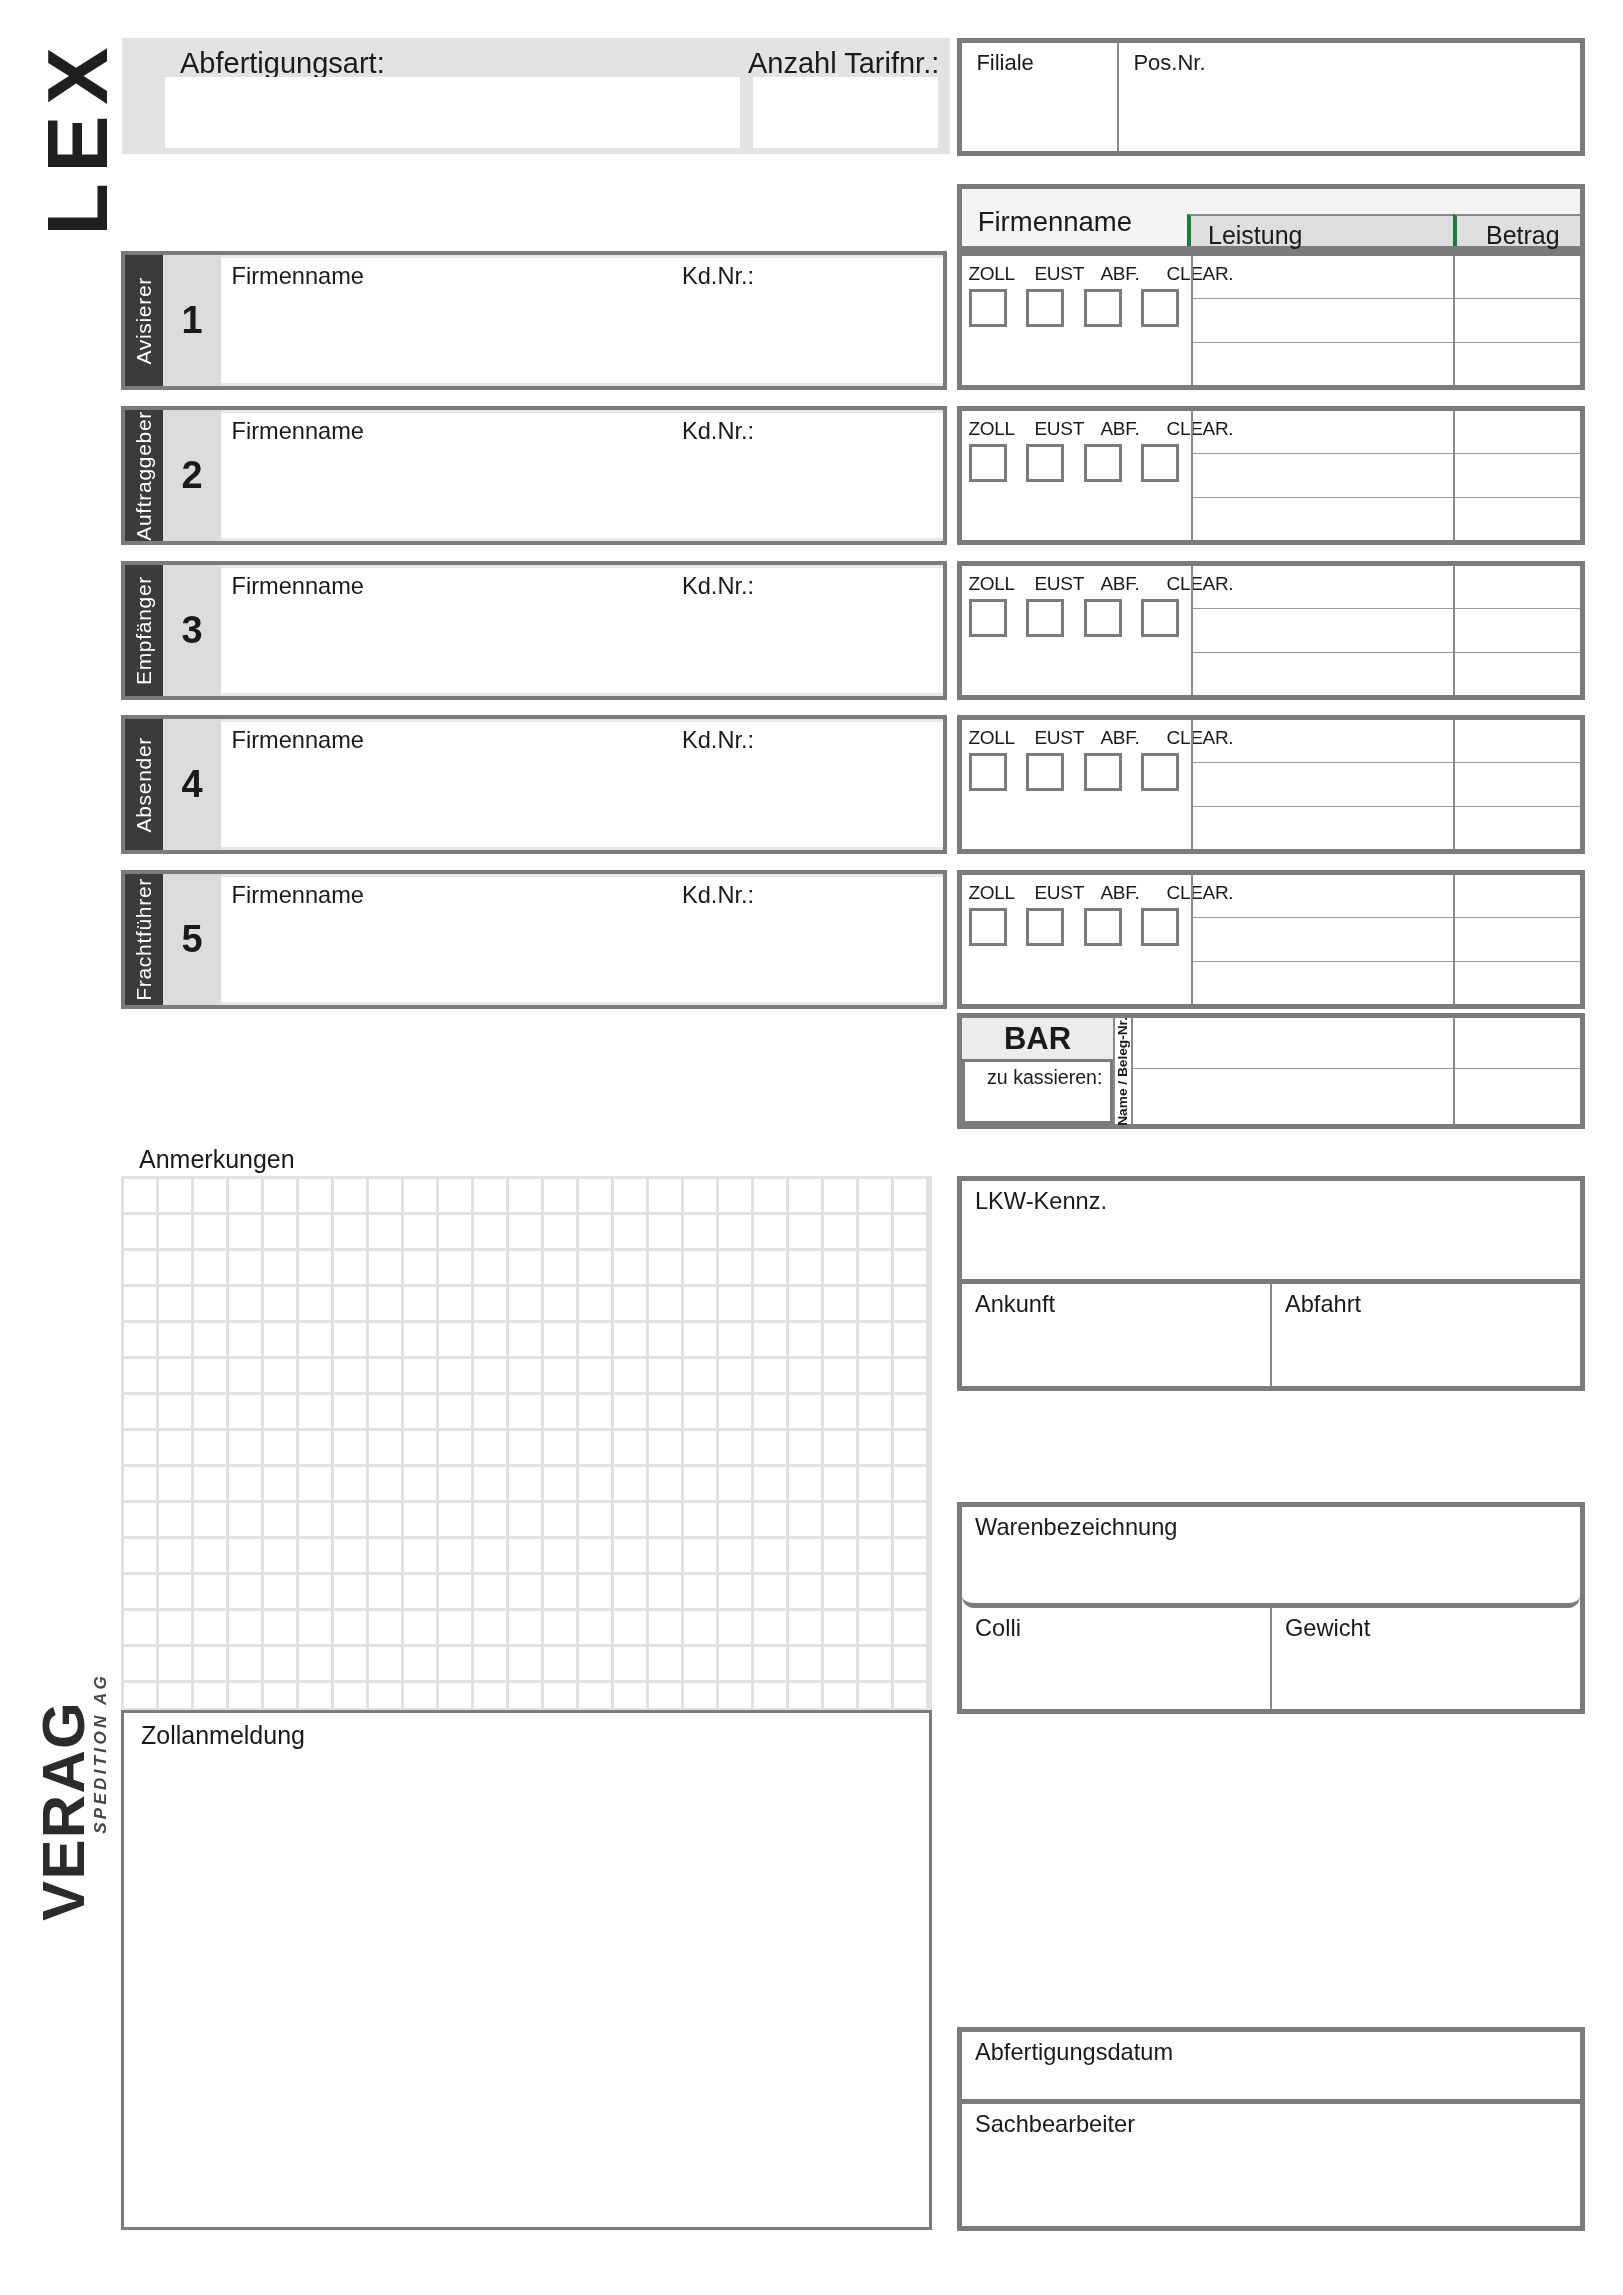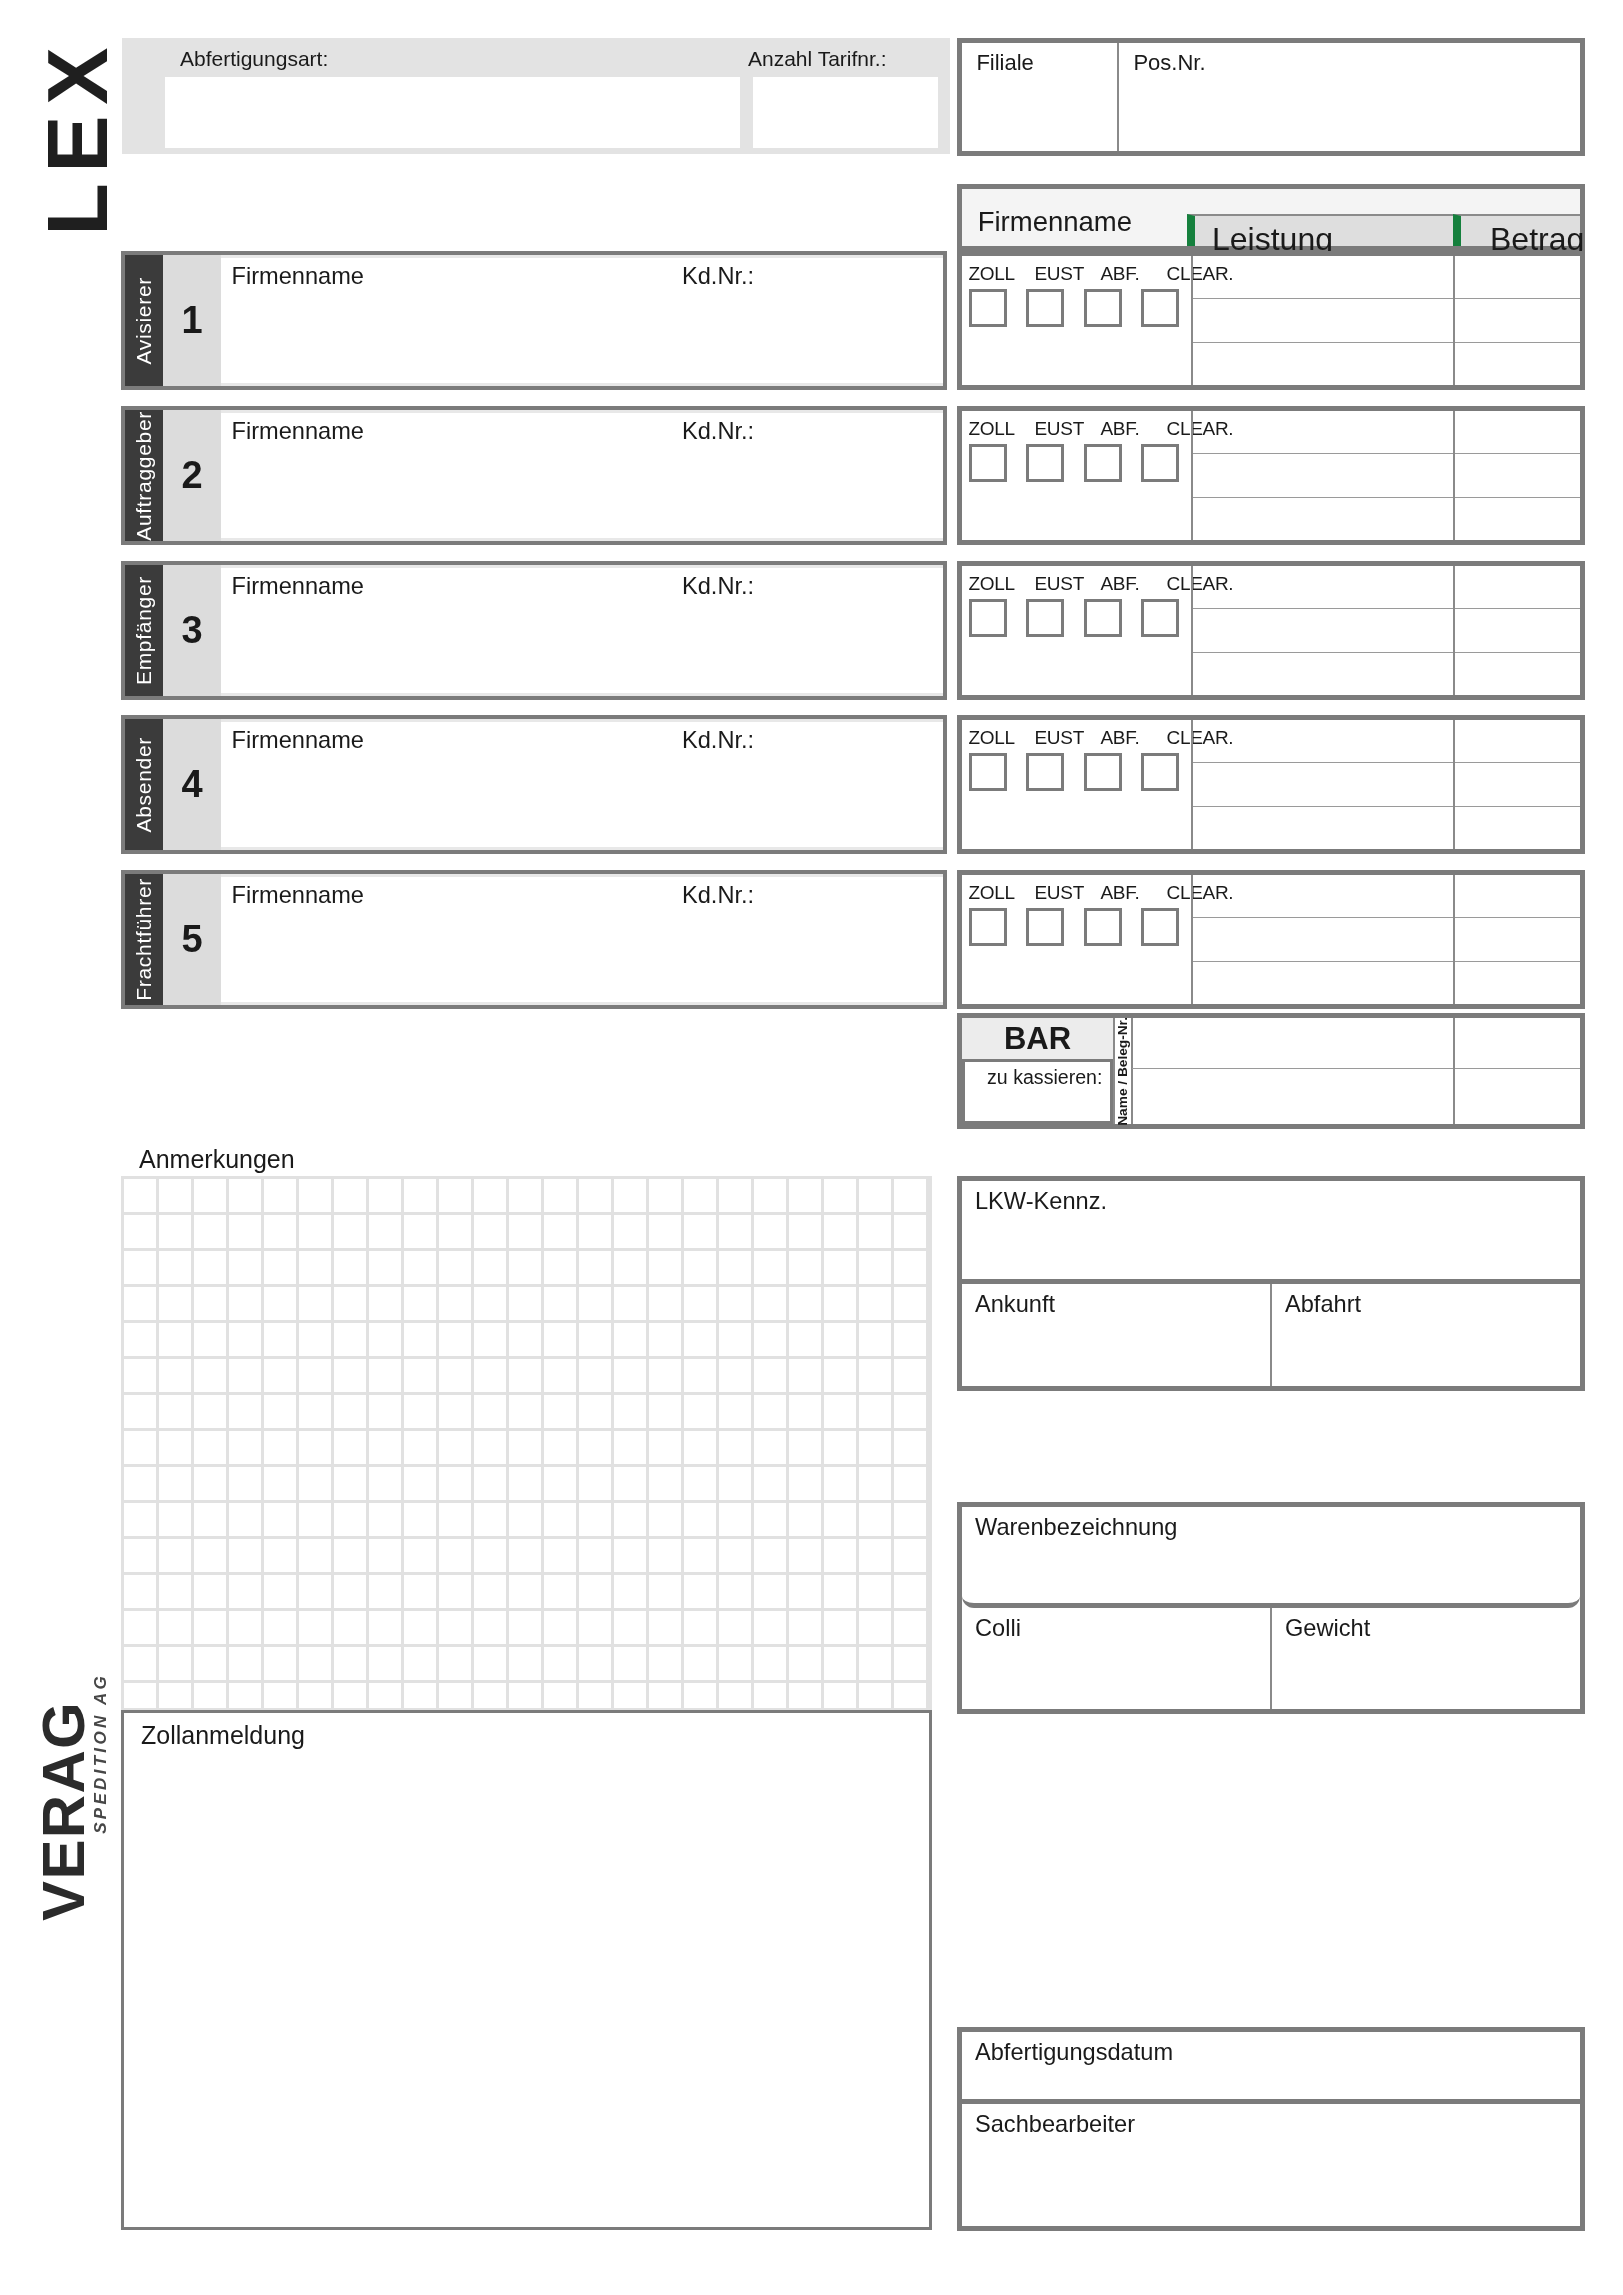--- a/index.html
+++ b/index.html
@@ -10,21 +10,21 @@
   
   .vtext { writing-mode:vertical-rl; transform:rotate(180deg); white-space:nowrap; }
 
   
   .lex { font-size:86px; font-weight:bold; letter-spacing:10.5px; color:#1f1f1f; line-height:1; }
   .verag { font-size:60px; font-weight:bold; letter-spacing:1.3px; color:#2b2b2b; line-height:1; }
   .verag-sub { font-size:17px; font-weight:bold; font-style:italic; letter-spacing:3.3px; color:#474747; line-height:1; }
 
   
   .top-panel { background:#e3e3e3; }
-  .panel-label { font-size:21px;text-align:right; }
+  .panel-label { font-size:29px;text-align:right; }
   .white-input { background:#fff; }
 
   .gbox { border:5.2px solid #7b7b7b; background:#fff; }
   .gbox6 { border:3.9px solid #7b7b7b; background:#fff; }
   .cell-label { font-size:22px; }
   .field-label { font-size:23.6px; }
 
   
   .party-box { border:4.6px solid #7b7b7b; background:#e8e8e8; display:flex; }
   .party-strip { width:38px; background:#3b3b3b; display:flex; align-items:center; justify-content:center; flex:0 0 38px; }
@@ -39,21 +39,21 @@
   .cbz-boxes { position:absolute; top:33px; left:6.5px; display:flex; gap:19.6px; }
   .cb { width:38px; height:38px; border:3.9px solid #7b7b7b; background:#fff; display:block; }
   .col-leistung { position:absolute; left:229px; top:0; width:262px; height:100%; border-left:2px solid #8a8a8a; display:flex; flex-direction:column; }
   .col-betrag  { position:absolute; left:491px; top:0; right:0;  height:100%; border-left:2px solid #8a8a8a; display:flex; flex-direction:column; }
   .subrow { flex:1; border-top:1.3px solid #9a9a9a; }
   .subrow:first-child { border-top:none; }
 
   
   .abr-head { border:5.2px solid #7b7b7b; background:#f4f4f4; }
   .abr-title { font-size:27.5px; }
-  .hd-cell { position:absolute; top:25px; bottom:0; background:#dedede; border-top:2px solid #8a8a8a; border-left:8px solid #15803d; font-size:32px; padding:5.2px 0 0 17px; }
+  .hd-cell { position:absolute; top:25px; bottom:0; background:#dedede; border-top:2px solid #8a8a8a; border-left:4px solid #15803d; font-size:25px; padding:5.2px 0 0 17px; }
 
   
   .bar-head { background:#ececec; display:flex; align-items:center; justify-content:center; font-size:31px; font-weight:bold; }
   .zu-box { border:3.9px solid #7b7b7b; background:#fff; font-size:19.6px; padding:3.9px 0 0 22px; }
   .bar-strip { border-left:2px solid #8a8a8a; border-right:2px solid #8a8a8a; background:#fff; display:flex; align-items:center; justify-content:center; }
   .bar-strip .vtext { font-size:13.7px; font-weight:bold; }
 
   
   .note-grid { background:#fff;
     background-image:linear-gradient(#e1e1e1 3.3px, transparent 3.3px), linear-gradient(90deg,#e1e1e1 3.3px, transparent 3.3px);

